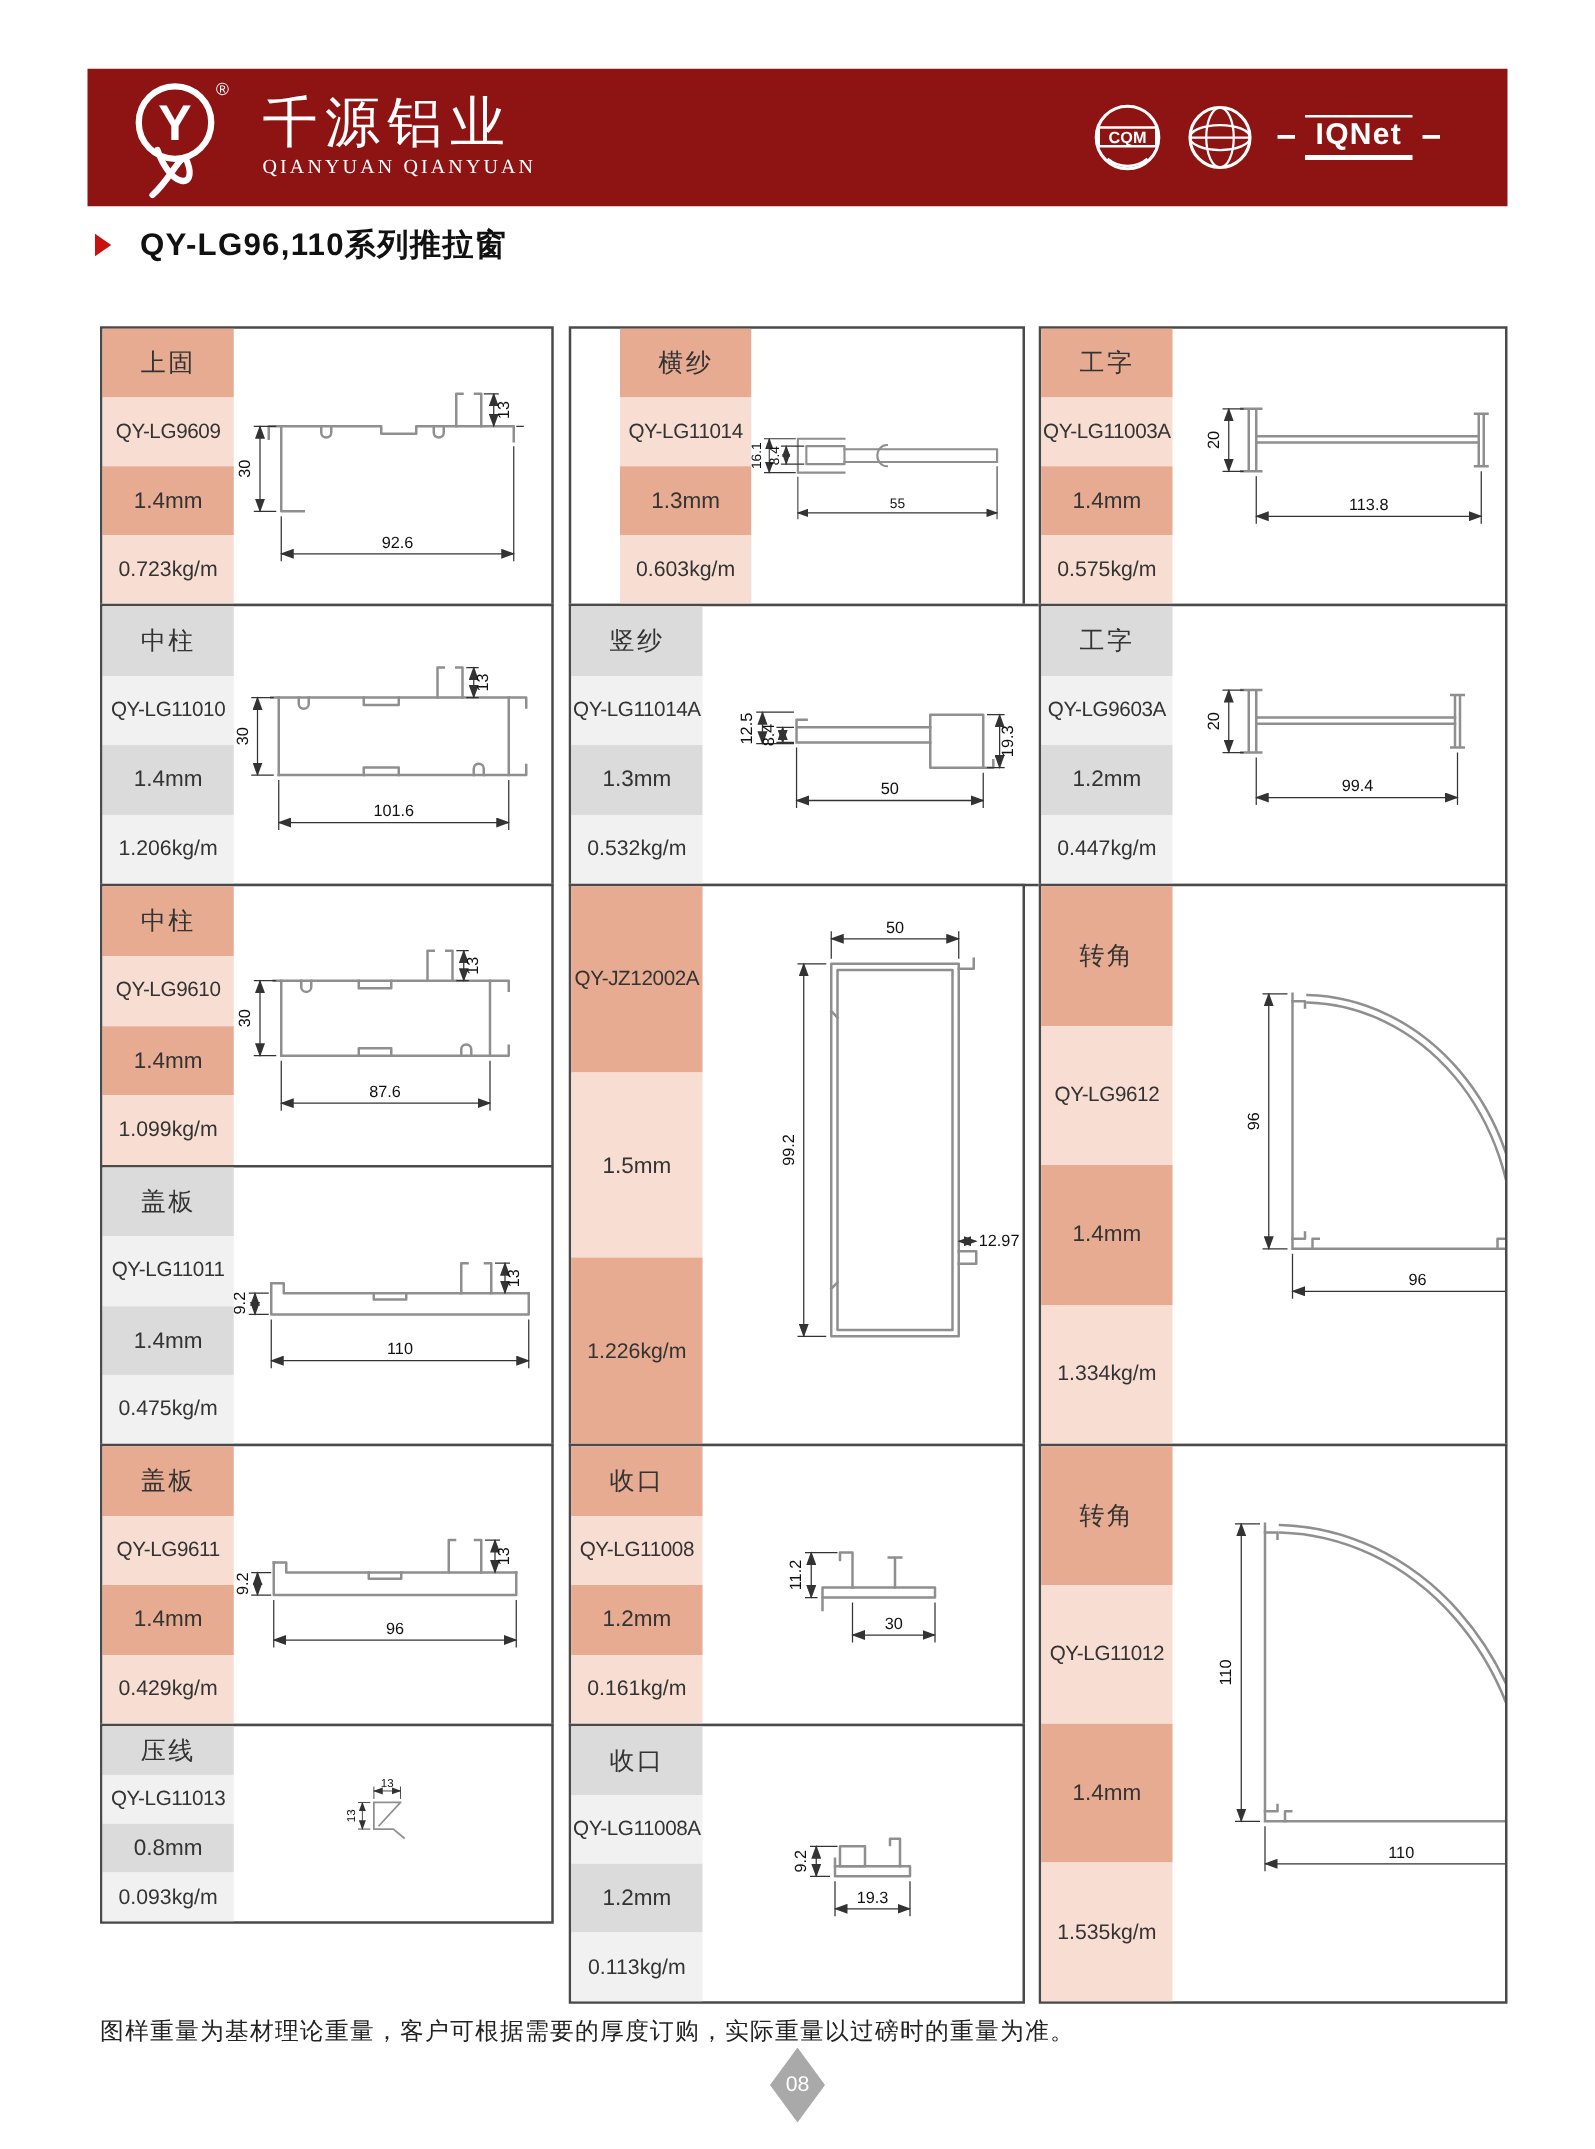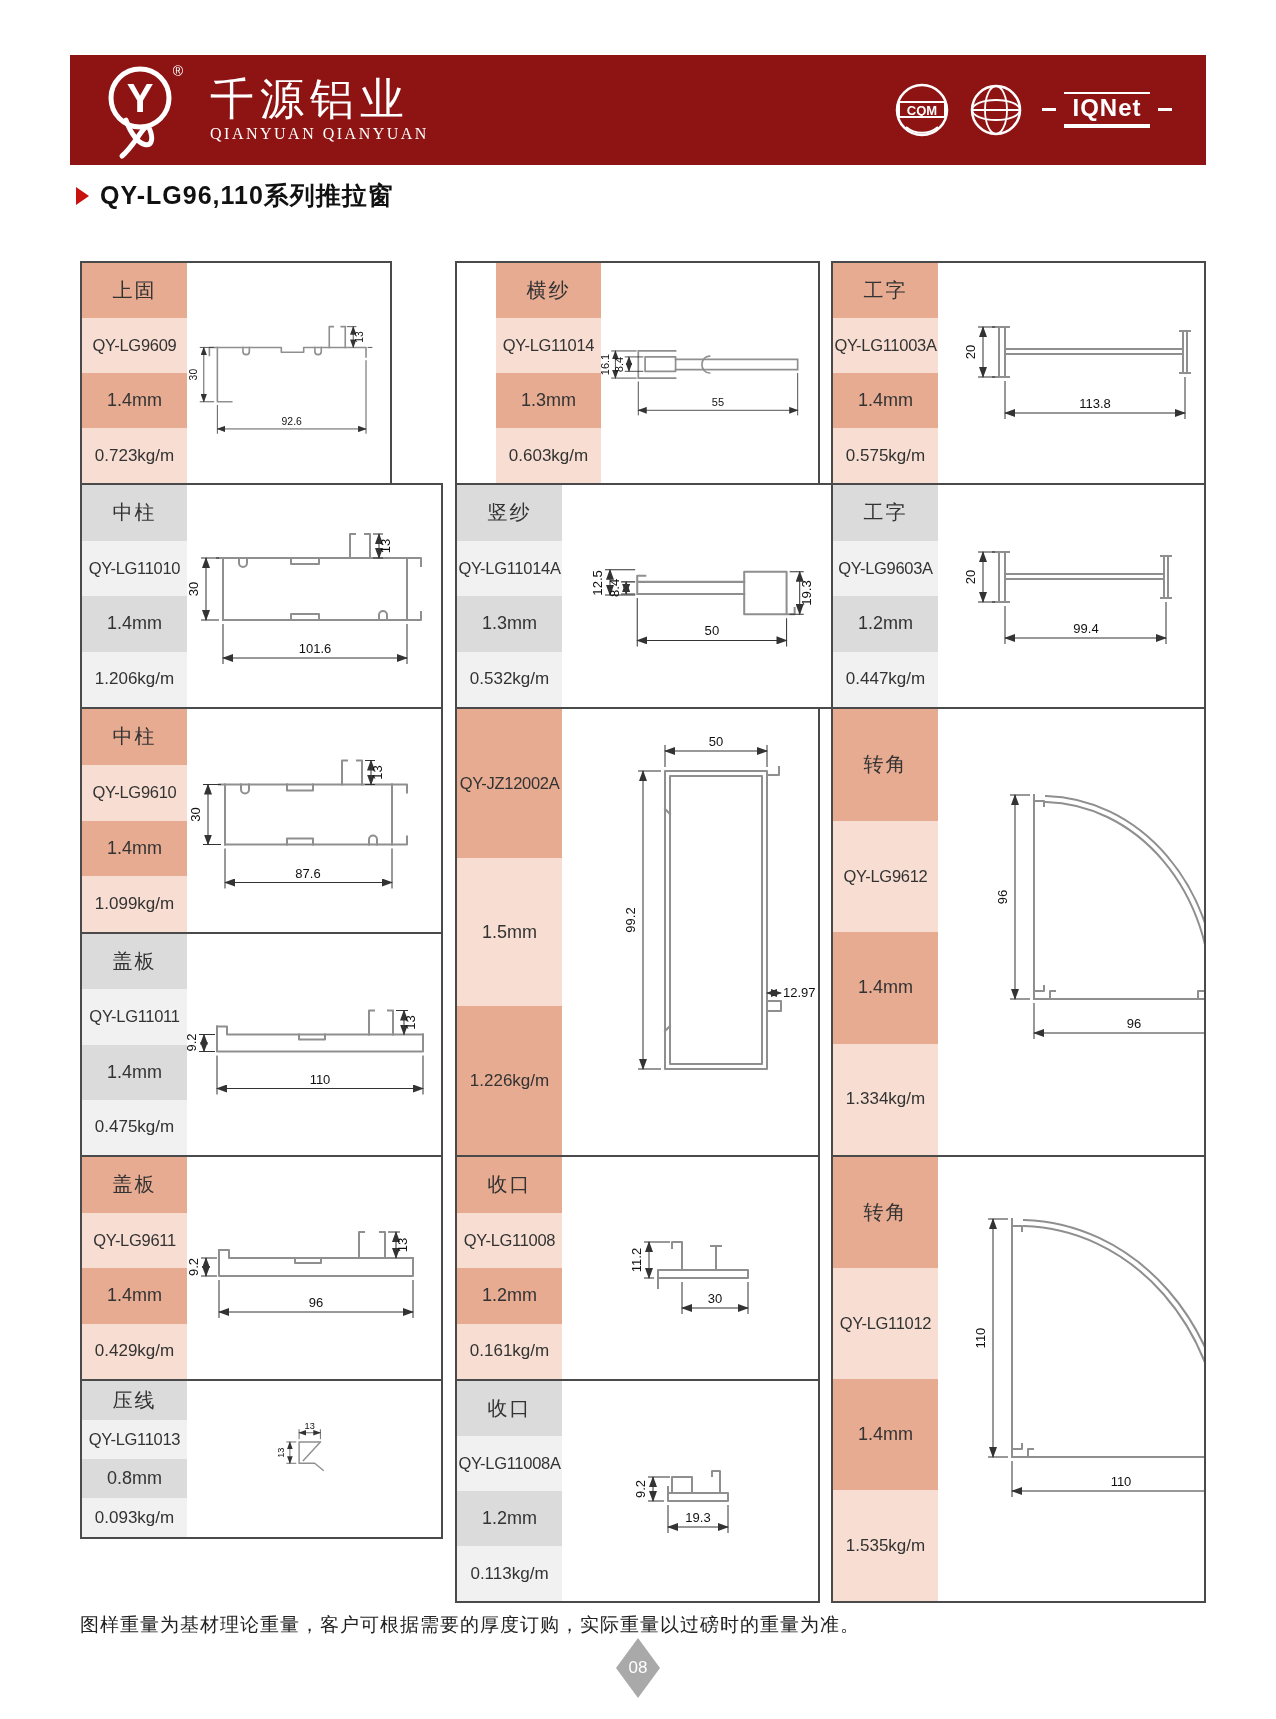--- a/index.html
+++ b/index.html
@@ -6,32 +6,32 @@
   .page{position:relative;width:1276px;height:1719px;background:#ffffff;overflow:hidden;}
 
   
   .banner{position:absolute;left:70px;top:55px;width:1136px;height:110px;background:#8E1414;
           display:flex;align-items:center;justify-content:space-between;}
   .brand{display:flex;align-items:center;padding-left:26px;}
   .logo-svg{flex:0 0 auto;}
   .brand-text{margin-left:10px;color:#fff;}
   .brand-cn{font-size:44px;font-weight:normal;letter-spacing:6px;line-height:1;}
   .brand-en{font-family:"Liberation Serif",serif;font-size:16px;letter-spacing:2.5px;margin-top:4px;}
-  .badges{display:flex;align-items:center;gap:18px;padding-right:34px;}
+  .badges{display:flex;align-items:center;gap:18px;padding-right:54px;}
   .iqnet{display:flex;align-items:center;gap:8px;color:#fff;}
   .iqnet .dash{display:inline-block;width:14px;height:3px;background:#fff;}
   .iq-block{display:flex;flex-direction:column;align-items:center;}
   .iq-line{width:86px;height:2px;background:#fff;}
   .iq-text{font-size:24px;font-weight:bold;letter-spacing:1px;line-height:1.1;padding:1px 0;}
   .iq-sub{width:86px;height:4px;background:#fff;margin-top:1px;}
 
   
   .sec-title{position:absolute;left:76px;top:179px;display:flex;align-items:center;}
   .tri{width:0;height:0;border-left:13px solid #C8120F;border-top:9px solid transparent;border-bottom:9px solid transparent;}
-  .sec-text{margin-left:11px;font-size:25px;font-weight:bold;color:#111;letter-spacing:1px;text-align:center;}
+  .sec-text{margin-left:23px;font-size:25px;font-weight:bold;color:#111;letter-spacing:1px;text-align:center;}
 
   
   .cell{position:absolute;border:2px solid #4a4a4a;background:#fff;box-sizing:border-box;display:flex;}
   .strip{flex:0 0 105px;display:flex;flex-direction:column;}
   .band{flex:1;display:flex;align-items:center;justify-content:center;color:#333;}
   .band.b-name{font-size:20px;letter-spacing:2px;}
   .band.b-model{font-size:16.5px;letter-spacing:-0.3px;}
   .band.b-thk{font-size:18px;}
   .band.b-wt{font-size:17px;}
   .salmon .band:nth-child(odd){background:#E7AB92;}
@@ -104,21 +104,21 @@
         <span class="dash"></span>
       </div>
     </div>
   </div>
 
   <div class="sec-title">
     <span class="tri"></span>
     <span class="sec-text">QY-LG96,110系列推拉窗</span>
   </div>
 
-  <div class="cell salmon" style="left:80px;top:261px;width:312px;height:224px;">
+  <div class="cell salmon" style="left:80px;top:261px;width:363px;height:224px;">
     <div class="strip">
       <div class="band b-name">上固</div>
       <div class="band b-model">QY-LG9609</div>
       <div class="band b-thk">1.4mm</div>
       <div class="band b-wt">0.723kg/m</div>
     </div>
     <div class="draw">
       <svg viewBox="0 0 254 220" preserveAspectRatio="xMidYMid meet">
         <path class="p" d="M28 88 L28 78 L118 78 L118 84 L146 84 L146 78 L224 78 L224 90"></path>
         <path class="p" d="M38 78 L38 146 L56 146"></path>

